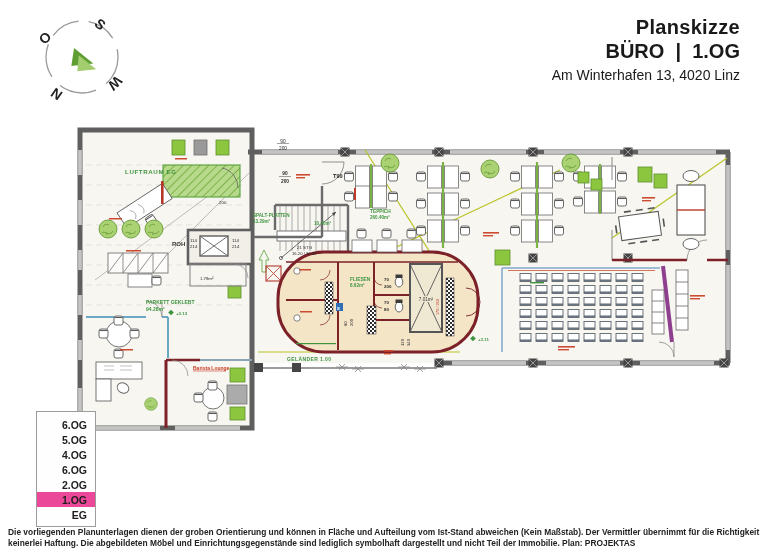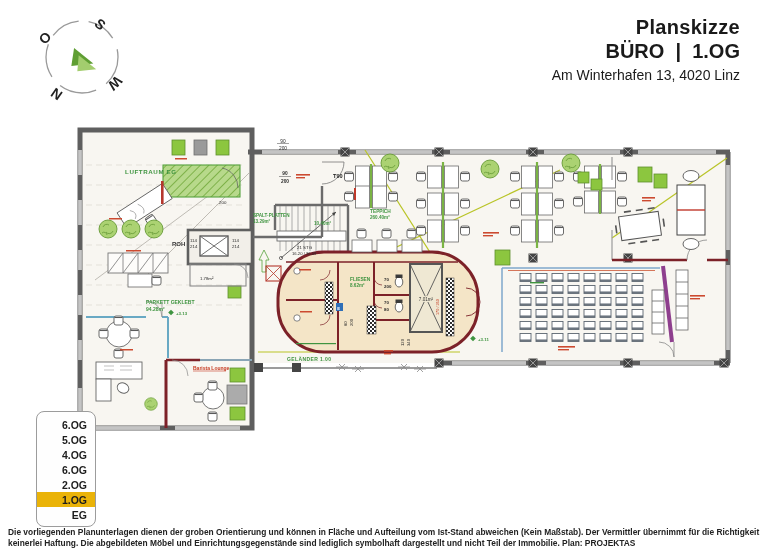--- a/index.html
+++ b/index.html
@@ -5,24 +5,24 @@
   html,body{margin:0;padding:0;background:#fff;}
   .page{position:relative;width:768px;height:560px;background:#ffffff;overflow:hidden;
         font-family:"Liberation Sans",sans-serif;color:#1a1a1a;}
   .header{position:absolute;top:16px;right:28px;text-align:right;}
   .header .t1{font-size:20px;font-weight:bold;letter-spacing:.3px;}
   .header .t2{font-size:20px;font-weight:bold;white-space:pre;margin-top:1px;}
   .header .t3{font-size:14px;margin-top:4px;text-align:right;}
   .header .t4{font-size:10.5px;margin-top:9px;color:#222;}
   .compass{position:absolute;top:6px;left:26px;}
   .floors{position:absolute;left:36px;top:411px;width:58px;background:#fefefe;
-          border:1.5px solid #9c9c9c;border-radius:8px;padding:5px 0 4px 0;}
+          border:1.5px solid #9c9c9c;border-radius:0;padding:5px 0 4px 0;}
   .floors .f{font-size:10.5px;font-weight:bold;text-align:right;padding:1.5px 8px 1.5px 0;
              line-height:12px;color:#1c1c1c;}
-  .floors .f.active{background:#eab308;padding-left:24px;}
+  .floors .f.active{background:#ec4899;padding-left:24px;}
   .disclaimer{position:absolute;left:8px;right:6px;top:527px;font-size:8.4px;
               line-height:1.3;color:#222;font-weight:bold;}
   svg text{font-family:"Liberation Sans",sans-serif;}
   .gl{fill:#3f9440;font-weight:bold;}
   .dim{fill:#2b2b2b;}
   .redlbl{fill:#c63b22;font-weight:bold;}
 </style>
 </head>
 <body>
 

